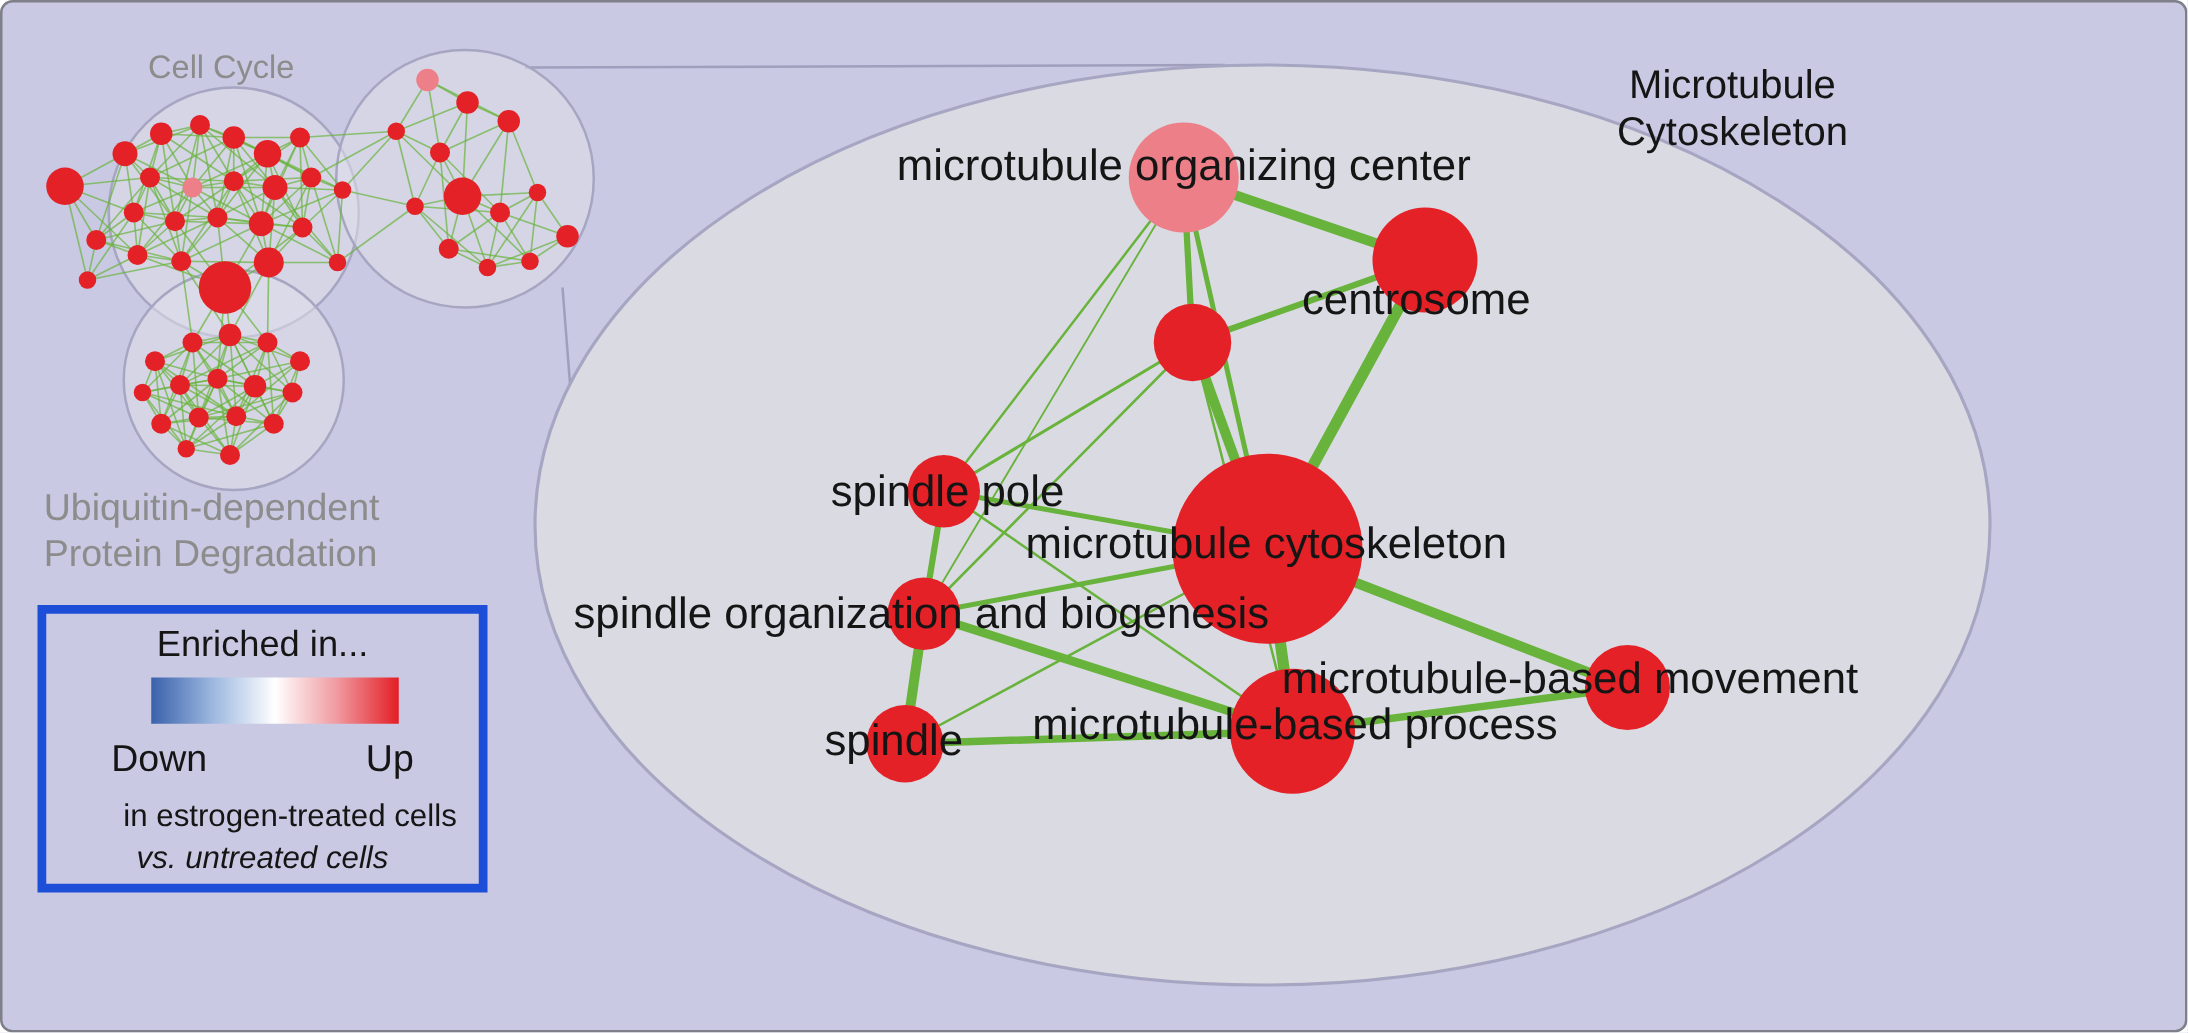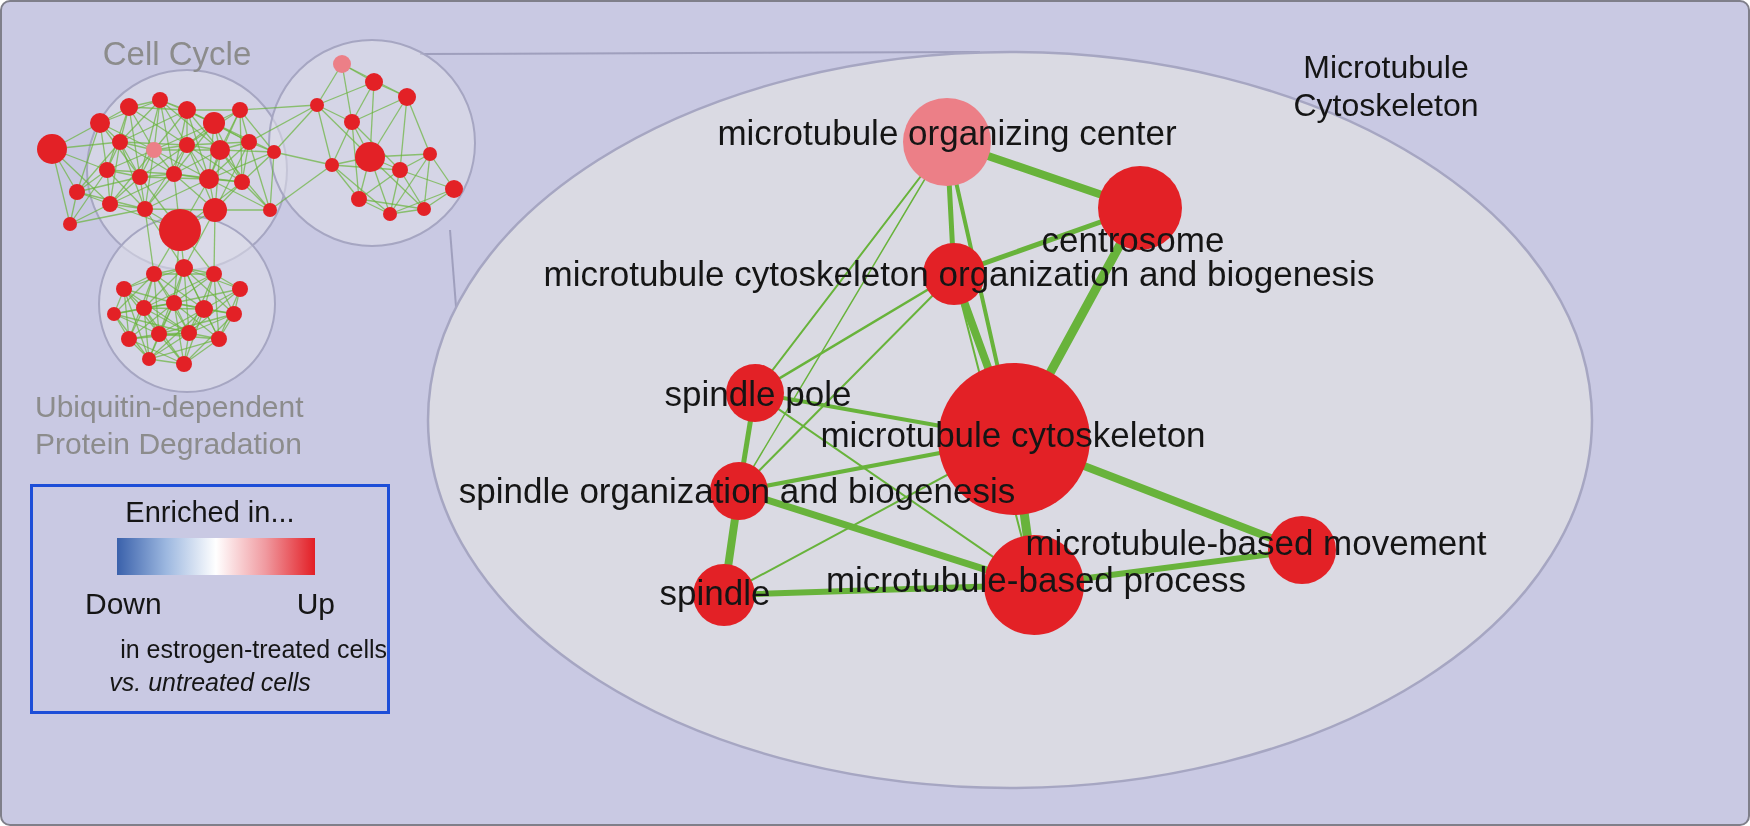--- a/index.html
+++ b/index.html
@@ -7,33 +7,33 @@
     position:relative; width:1750px; height:826px; box-sizing:border-box;
     background:#c9c9e3; border:2px solid #7f7f8a; border-radius:10px;
     overflow:hidden; font-family:"Liberation Sans", sans-serif;
   }
   #net-svg { position:absolute; left:0; top:0; }
   #labels { position:absolute; left:0; top:0; width:100%; height:100%; }
   .abs { position:absolute; }
   .gray-label { color:#8c8c8c; }
   .center-anchor { transform:translate(-50%,-50%); white-space:nowrap; }
   .centerx-anchor { transform:translateX(-50%); white-space:nowrap; }
-  #cell-cycle-label { left:175px; top:52px; font-size:33px; }
+  #cell-cycle-label { left:175px; top:52px; font-size:26px; }
   #ubiquitin-label { left:33px; top:386px; font-size:30px; line-height:37px; }
   #microtubule-title { left:1384px; top:46px; font-size:32px; line-height:38px;
     color:#151515; text-align:center; }
   .node-label { position:absolute; transform:translate(-50%,-50%);
     white-space:nowrap; font-size:35px; color:#151515; }
   #legend-box { left:28px; top:482px; width:360px; height:230px;
-    border:3px solid #1d4ed8; box-sizing:border-box; }
+    border:7px solid #1d4ed8; box-sizing:border-box; }
   #legend-title { left:0; right:0; top:9px; text-align:center; font-size:29px; color:#151515; }
   #legend-gradient { left:84px; top:51px; width:198px; height:37px; }
   #legend-down { left:52px; top:100px; font-size:30px; color:#151515; }
   #legend-up { right:52px; top:100px; font-size:30px; color:#151515; }
-  #legend-caption1 { left:0; right:0; top:148px; text-align:right; font-size:25px; color:#151515;padding-left:44px; }
+  #legend-caption1 { left:0; right:0; top:148px; text-align:center; font-size:25px; color:#151515;padding-left:44px; }
   #legend-caption2 { left:0; right:0; top:181px; text-align:center; font-size:25px; color:#151515;font-style:italic; }
 </style>
 </head>
 <body>
 
 <div id="figure">
   <svg id="net-svg" width="1750" height="826" viewBox="0 0 1750 826">
       <line x1="418" y1="52" x2="978" y2="50" stroke="#9a9ab8" stroke-width="2" stroke-opacity="0.9"></line>
       <line x1="448" y1="228" x2="474" y2="560" stroke="#9a9ab8" stroke-width="2" stroke-opacity="0.9"></line>
       <circle cx="185" cy="168" r="100" fill="#dedee9" fill-opacity="0.55" stroke="#a6a6c2" stroke-width="2"></circle>
@@ -409,21 +409,20 @@
     <div id="legend-box" class="abs">
       <div id="legend-title" class="abs">Enriched in...</div>
       <div id="legend-gradient" class="abs" style="background: linear-gradient(to right, rgb(58, 97, 171), rgb(157, 184, 224), rgb(255, 255, 255), rgb(240, 154, 160), rgb(227, 30, 37));"></div>
       <div id="legend-down" class="abs">Down</div>
       <div id="legend-up" class="abs">Up</div>
       <div id="legend-caption1" class="abs">in estrogen-treated cells</div>
       <div id="legend-caption2" class="abs">vs. untreated cells</div>
     </div>
   <div class="node-label" style="left: 945px; top: 131px;">microtubule organizing center</div>
       <div class="node-label" style="left: 1131px; top: 238px;">centrosome</div>
-      <div class="node-label" style="left: 957px; top: 272px;">microtubule cytoskeleton organization and biogenesis</div>
       <div class="node-label" style="left: 756px; top: 392px;">spindle pole</div>
       <div class="node-label" style="left: 735px; top: 489px;">spindle organization and biogenesis</div>
       <div class="node-label" style="left: 1011px; top: 433px;">microtubule cytoskeleton</div>
       <div class="node-label" style="left: 1254px; top: 541px;">microtubule-based movement</div>
       <div class="node-label" style="left: 1034px; top: 578px;">microtubule-based process</div>
       <div class="node-label" style="left: 713px; top: 591px;">spindle</div>
     </div>
 </div>
 
 </body></html>

